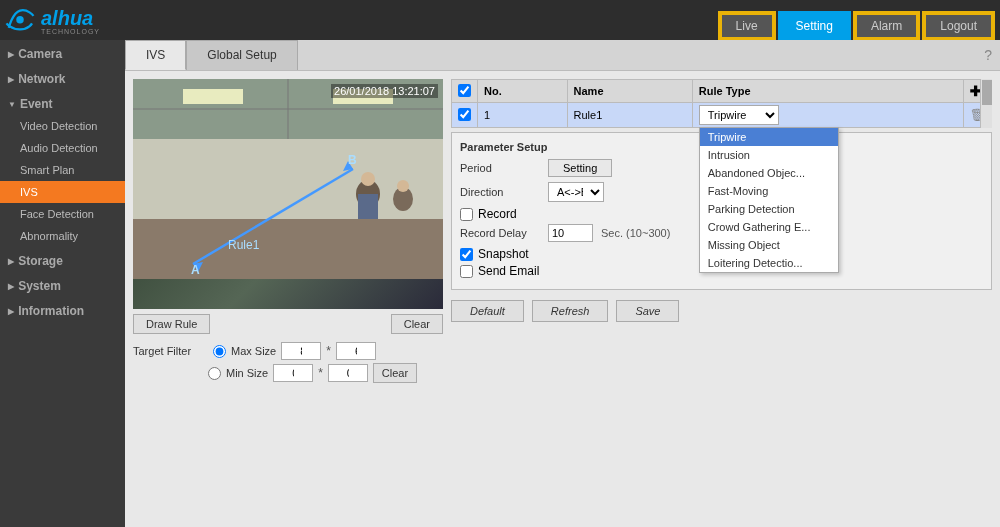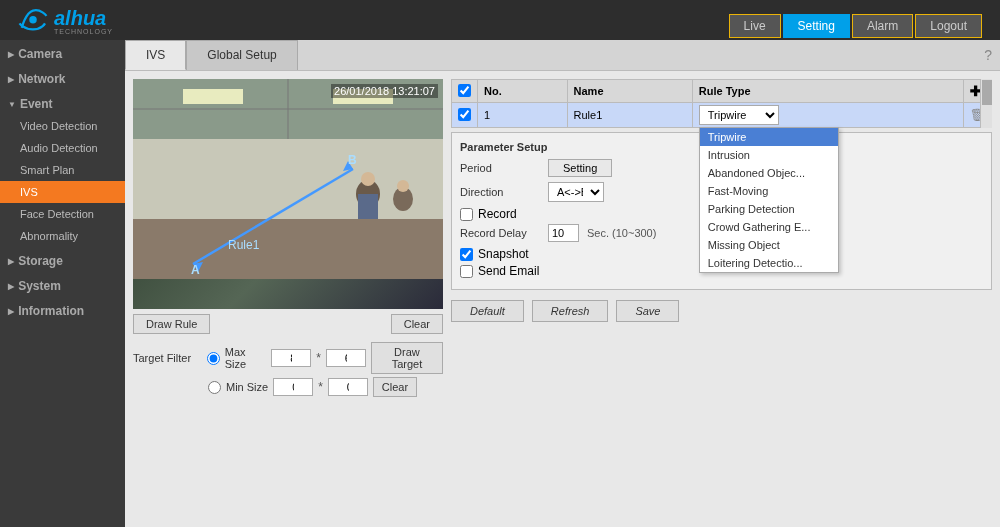--- a/index.html
+++ b/index.html
@@ -1,21 +1,21 @@
 <!DOCTYPE html>
 <html><head>
   <meta charset="utf-8">
   <style>
     * { box-sizing: border-box; margin: 0; padding: 0; font-family: Arial, sans-serif; font-size: 12px; }
     body { background: #c8c8c8; width: 1000px; height: 527px; overflow: hidden; }
 
     
-    .header { background: #2d2d2d; height: 40px; display: flex; align-items: center; justify-content: space-between; padding: 0 18px; }
+    .header { background: #2d2d2d; height: 40px; display: flex; align-items: center; justify-content: space-between; padding: 0 5px; }
     .header-nav { display: flex; gap: 2px; }
-    .header-btn { background: #555; color: #ccc; border: 1px solid #eab308; padding: 4px 14px; cursor: pointer; font-size: 12px; margin-top: 12px; }
+    .header-btn { background: #555; color: #ccc; border: 4px solid #eab308; padding: 4px 14px; cursor: pointer; font-size: 12px; margin-top: 12px; }
     .header-btn.active { background: #00a0e9; color: white; border-color: #00a0e9; }
 
     
     .main { display: flex; height: 487px; }
 
     
     .sidebar { width: 125px; background: #3a3a3a; color: #ccc; flex-shrink: 0; }
     .sidebar-group { padding: 7px 8px 4px 8px; font-size: 12px; color: #aaa; font-weight: bold; cursor: pointer; display: flex; align-items: center; gap: 4px; }
     .sidebar-group .arrow { font-size: 8px; }
     .sidebar-sub { padding: 5px 8px 5px 20px; cursor: pointer; color: #bbb; font-size: 11px; }
@@ -49,21 +49,21 @@
 
     
     .param-section { border: 1px solid #bbb; padding: 8px; background: #f0f0f0; margin-top: 4px; }
     .param-title { font-size: 11px; font-weight: bold; color: #333; margin-bottom: 6px; }
     .param-row { display: flex; align-items: center; gap: 8px; margin-bottom: 5px; }
     .param-label { width: 80px; color: #333; font-size: 11px; }
     .setting-btn { background: #e8e8e8; border: 1px solid #aaa; padding: 2px 14px; cursor: pointer; font-size: 11px; }
     .direction-select { border: 1px solid #aaa; padding: 2px 4px; background: #fff; font-size: 11px; width: 56px; }
     .checkbox-row { display: flex; align-items: center; gap: 5px; margin-bottom: 3px; }
     input[type="checkbox"] { margin: 0; }
-    .record-delay-input { width: 31px; border: 1px solid #aaa; padding: 2px 3px; background: #fff; font-size: 11px; }
+    .record-delay-input { width: 45px; border: 1px solid #aaa; padding: 2px 3px; background: #fff; font-size: 11px; }
     .sec-label { color: #555; font-size: 11px; }
 
     
     .bottom-btns { display: flex; gap: 8px; margin-top: 10px; }
     .action-btn { background: #e0e0e0; border: 1px solid #aaa; padding: 4px 18px; cursor: pointer; font-size: 11px; color: #333; font-style: italic; }
 
     .ivs-content { display: flex; gap: 8px; padding: 8px; }
     .left-col { width: 310px; }
     .right-col { flex: 1; }
 
@@ -192,21 +192,20 @@
         </div>
 
         <div class="target-filter">
           <div class="target-row">
             <span style="width:75px;color:#333;font-size:11px;">Target Filter</span>
             <input type="radio" name="filter" checked="" style="">
             <span style="font-size:11px;color:#333;">Max Size</span>
             <input type="text" class="small-input" style="width: 40px;" value="8191">
             <span class="x-sep">*</span>
             <input type="text" class="small-input" style="width: 40px;" value="6191">
-            <button class="btn btn-sm">Draw Target</button>
           </div>
           <div class="target-row" style="margin-left:75px;">
             <input type="radio" name="filter" style="">
             <span style="font-size:11px;color:#333;">Min Size</span>
             <input type="text" class="small-input" style="width: 40px;" value="0">
             <span class="x-sep">*</span>
             <input type="text" class="small-input" style="width: 40px;" value="0">
             <button class="btn btn-sm">Clear</button>
           </div>
         </div>

